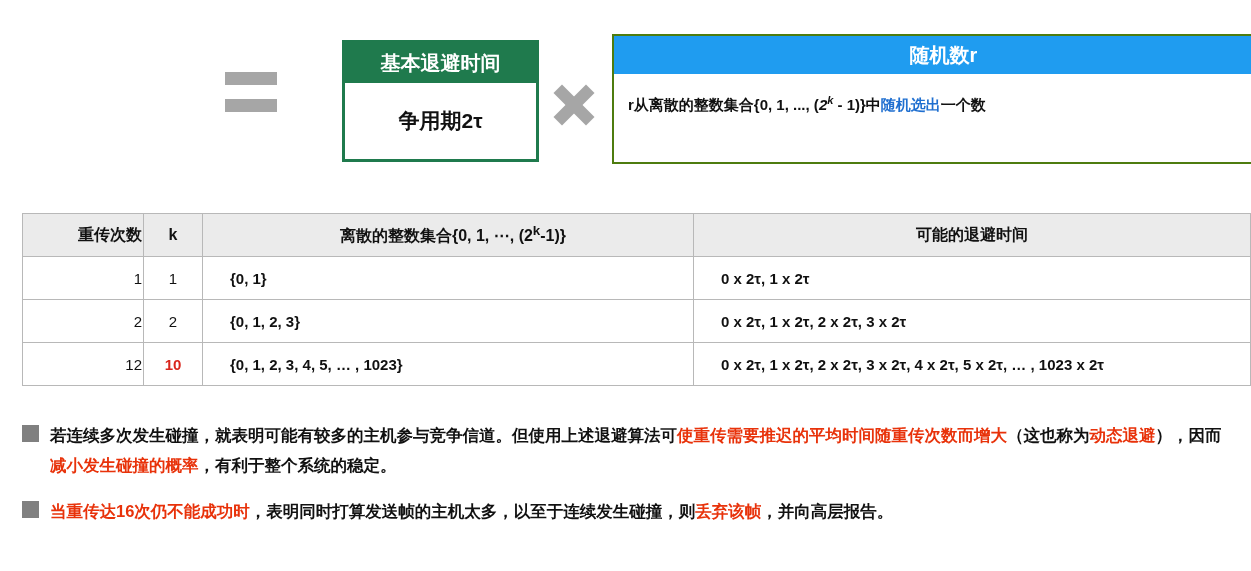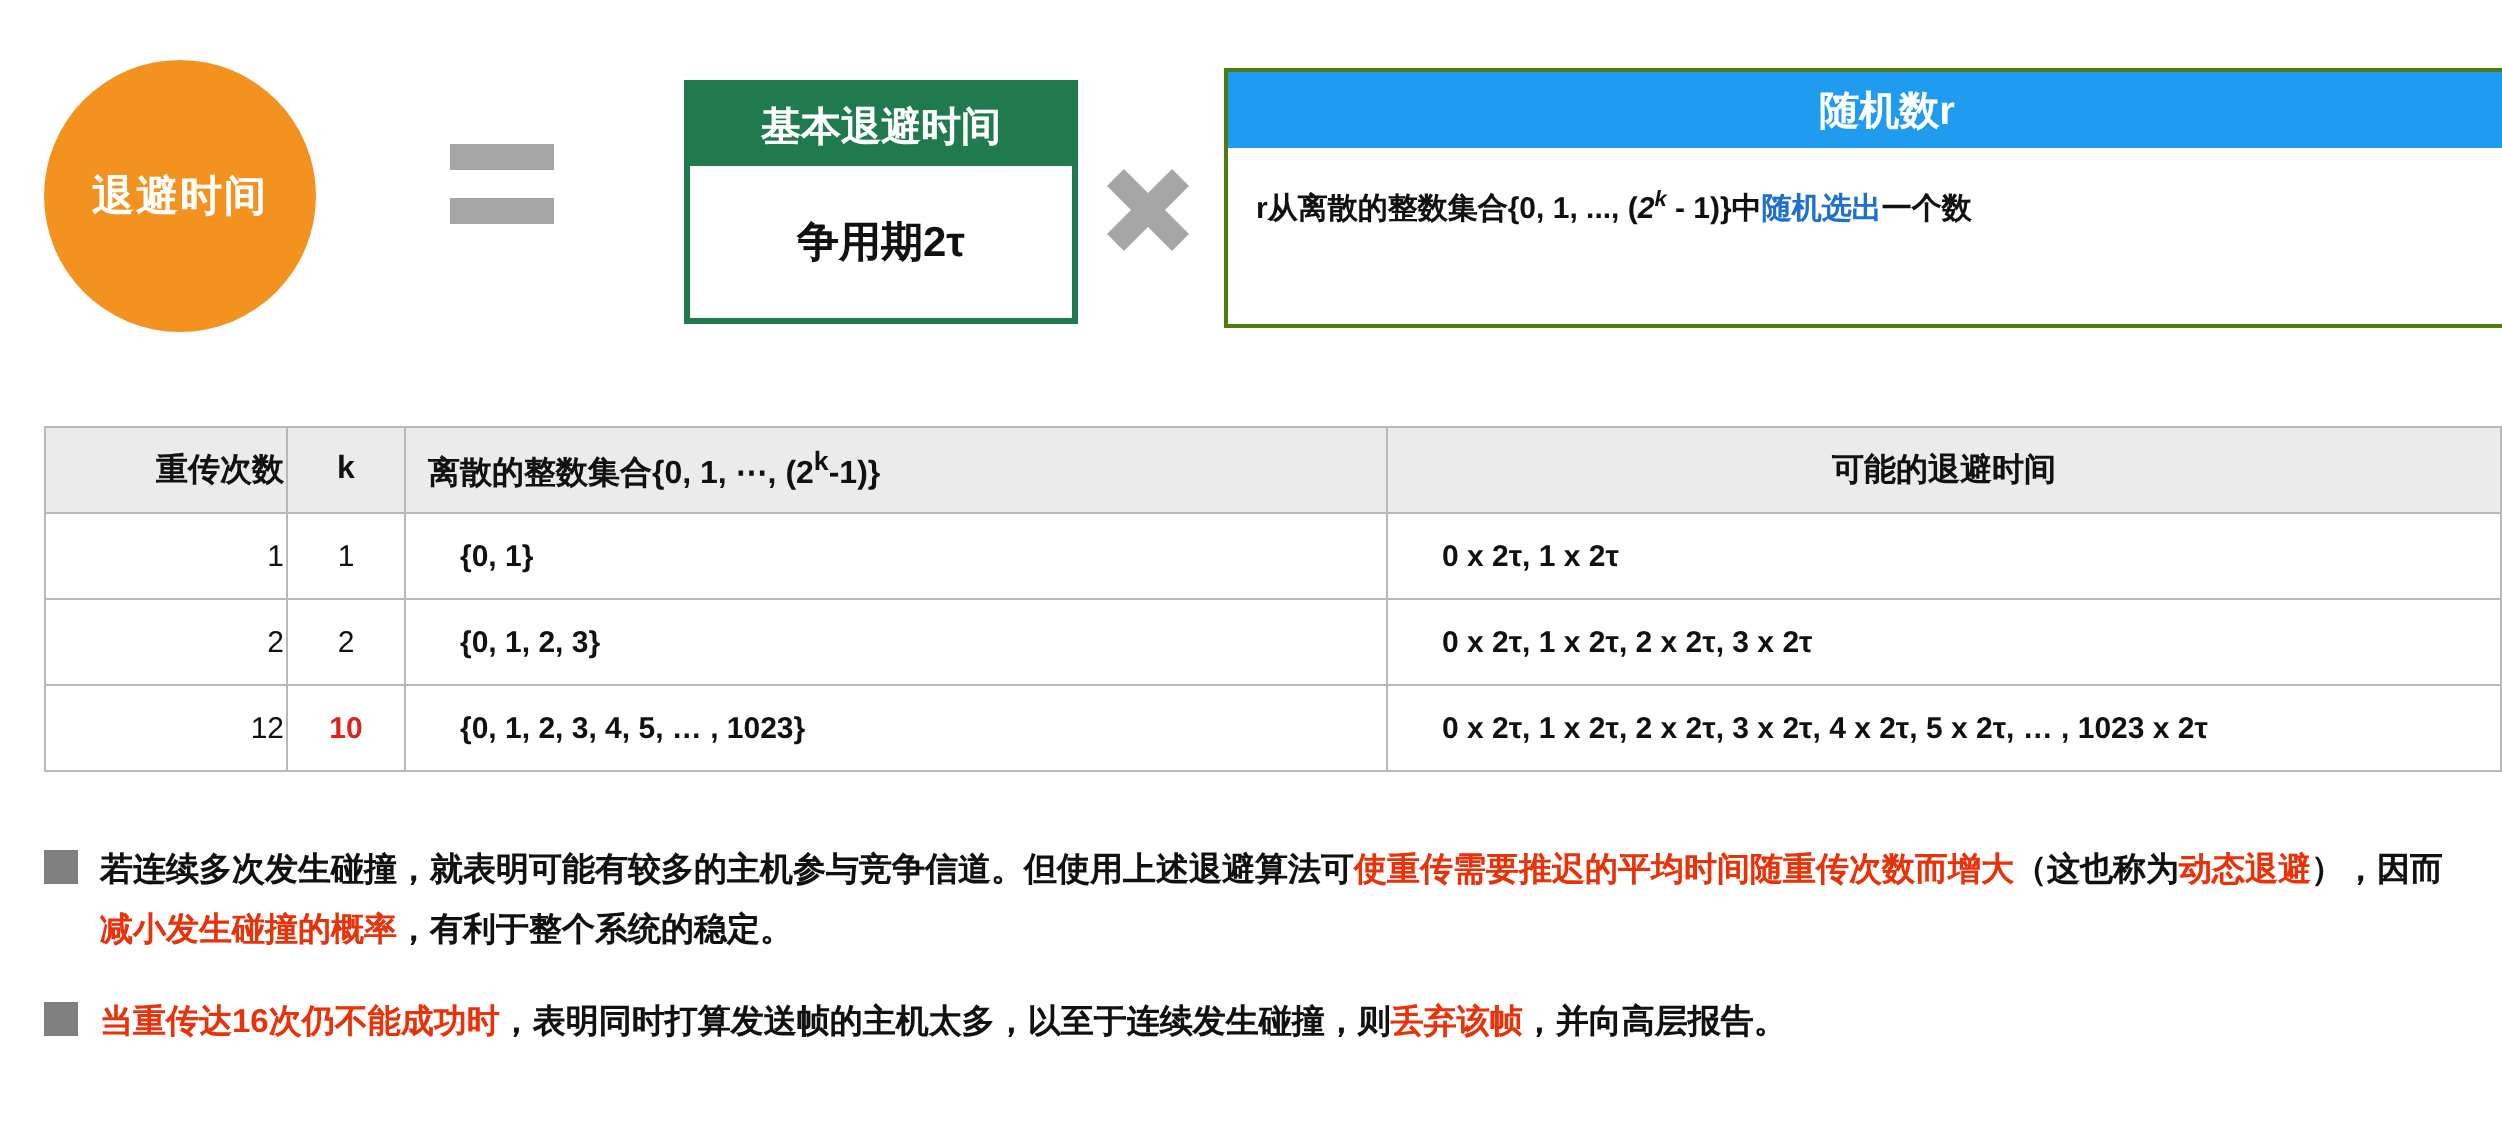--- a/index.html
+++ b/index.html
@@ -202,23 +202,20 @@
     line-height: 30px;
     color: #111111;
   }
   .red { color: #e8320a; }
 </style>
 </head>
 <body>
 
 <div class="formula-row">
 
-  <div class="circle">
-    <span>退避时间</span>
-  </div>
 
   <div class="equals">
     <i class="b1"></i>
       <i class="b2"></i>
   </div>
 
   <div class="basic-box">
     <div class="head">基本退避时间</div>
     <div class="body">争用期2τ</div>
   </div>
@@ -236,21 +233,21 @@
       </div>
     </div>
   </div>
 </div>
 
 <table class="main-table">
   <thead>
     <tr>
       <th class="col-a">重传次数</th>
       <th class="col-b">k</th>
-      <th class="col-c" style="text-align:left;padding-left:11px;">
+      <th class="col-c" style="text-align:center;padding-left:11px;">
         <span>离散的整数集合{0, 1, ⋯, (2</span><sup>k</sup><span>-1)}</span>
       </th>
       <th class="col-d" style="text-align:center;">可能的退避时间</th>
     </tr>
   </thead>
   <tbody>
     <tr>
       <td class="col-a">1</td>
       <td class="col-b">1</td>
       <td class="col-c">{0, 1}</td>

